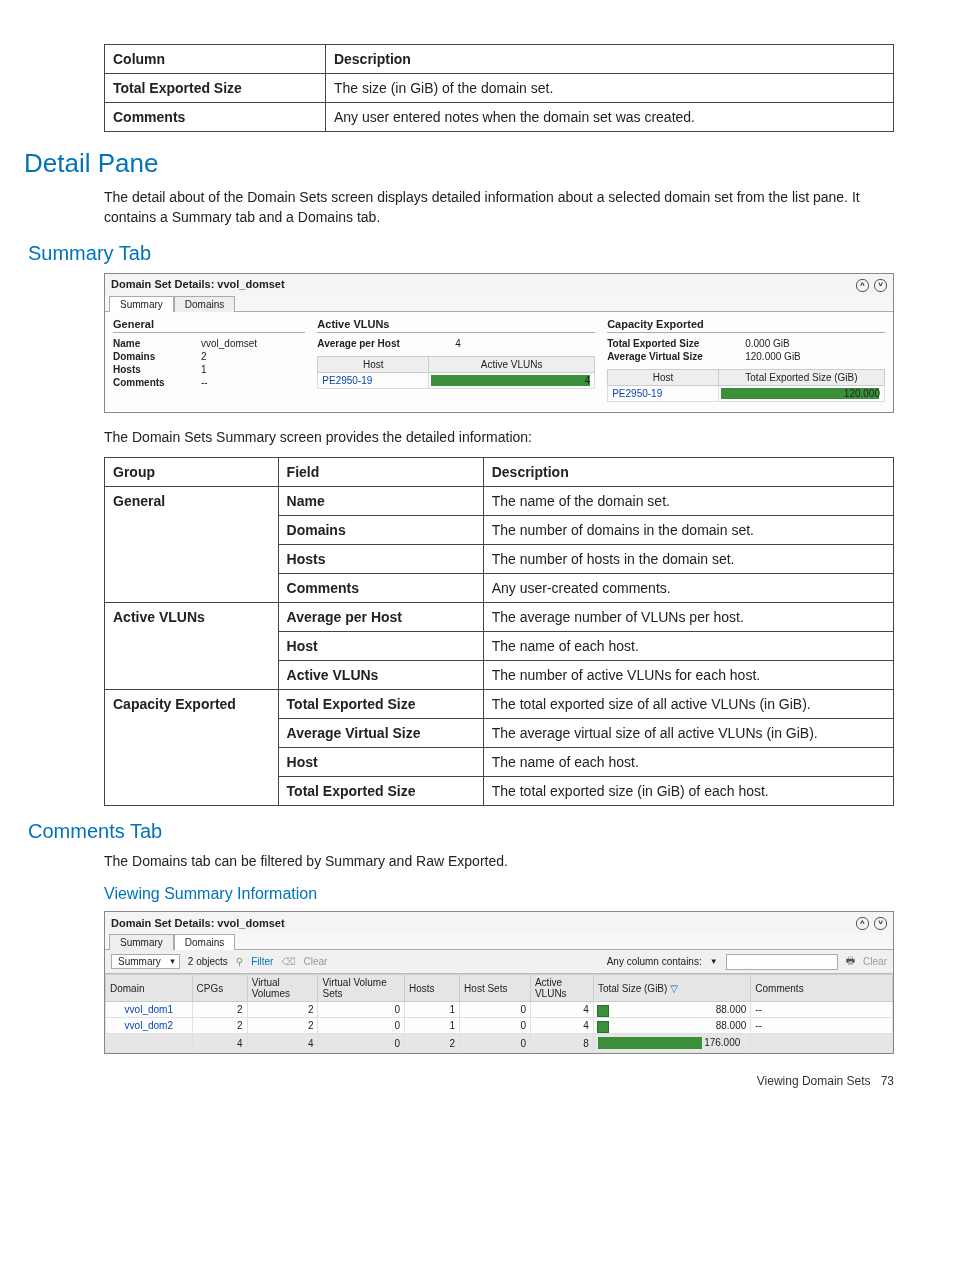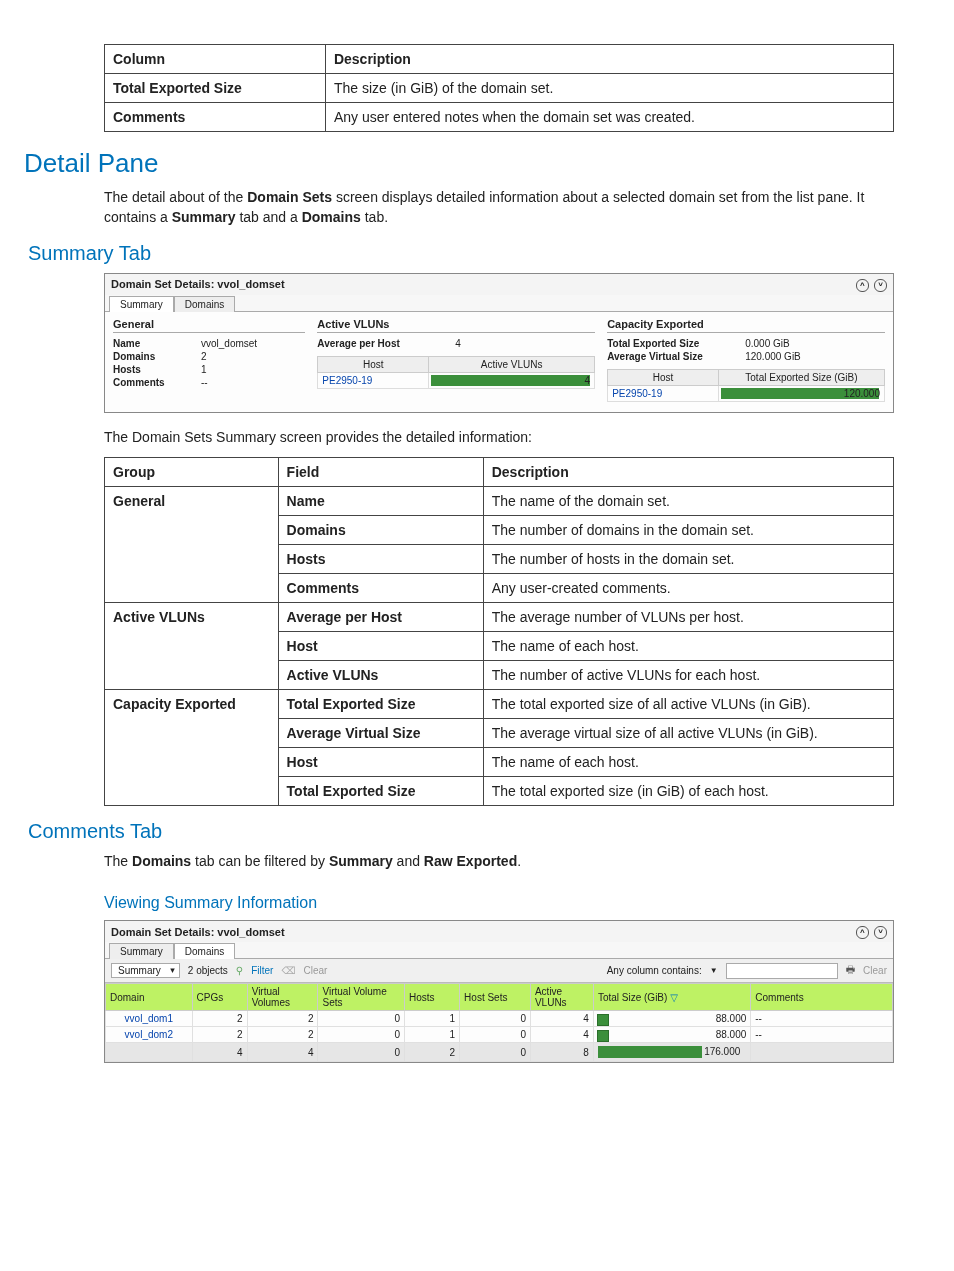--- a/index.html
+++ b/index.html
@@ -43,27 +43,27 @@
   h3.h-sub {
     color: #0073ba;
     font-weight: normal;
     font-size: 20px;
     margin: 14px 0 8px 4px;
   }
   h4.h-sub2 {
     color: #0073ba;
     font-weight: normal;
     font-size: 16px;
-    margin: 23px 0 8px 0;
+    margin: 14px 0 8px 0;
   }
   p.body {
     margin: 6px 0 10px 80px;
     line-height: 1.45;
   }
-  .bold { font-weight: bold; }
+  .bold { font-weight: normal; }
   .footer {
     text-align: right;
     font-size: 12px;
     color: #333;
     margin-top: 20px;
   }
   
   .panel {
     border: 1px solid #888;
     margin: 6px 0 14px 80px;
@@ -193,21 +193,21 @@
     height: 14px;
     background: #fff;
   }
   .sortdown { color: #0073ba; }
   .dom-table {
     width: 100%;
     border-collapse: collapse;
     font-size: 10px;
   }
   .dom-table th {
-    background: #bef264;
+    background: #e5e5e5;
     border: 1px solid #ccc;
     padding: 2px 4px;
     font-weight: normal;
     text-align: left;
     white-space: normal;
   }
   .dom-table td {
     border: 1px solid #e0e0e0;
     padding: 2px 4px;
     text-align: right;
@@ -520,13 +520,16 @@
                 <span class="fill" style="width:70%"></span>
                 <span class="txt">176.000</span>
               </div>
           </td>
           <td></td>
         </tr>
       </tfoot>
     </table>
   </div>
 
+  <div class="footer">
+    <span>Viewing Domain Sets</span>&nbsp;&nbsp;&nbsp;<span>73</span>
+  </div>
 </div>
 
 </body></html>

